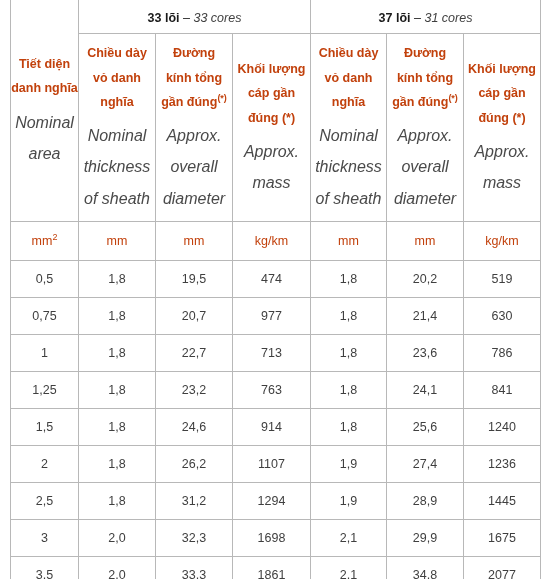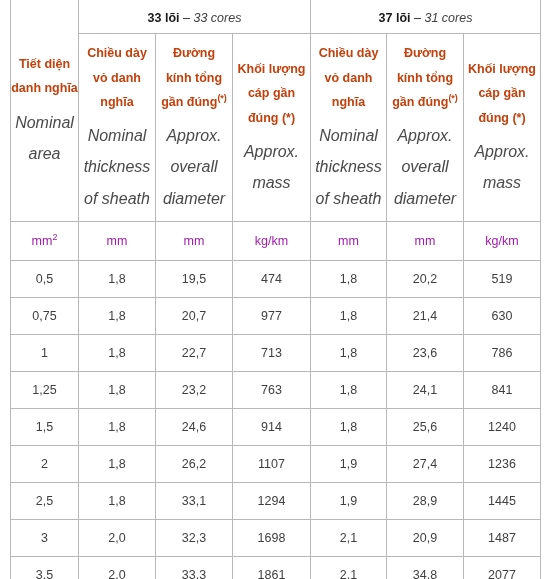--- a/index.html
+++ b/index.html
@@ -94,21 +94,21 @@
   .hd sup {
     font-size: 9px;
     vertical-align: super;
     line-height: 0;
   }
 
   
   tr.units-row > td {
     height: 38px;
     font-size: 12.5px;
-    color: #a21caf;
+    color: #c2410c;
   }
   tr.units-row sup {
     font-size: 9px;
     vertical-align: super;
     line-height: 0;
   }
 
   
   tr.data-row > td {
     height: 36px;
@@ -245,34 +245,34 @@
         <td>1,8</td>
         <td>26,2</td>
         <td>1107</td>
         <td>1,9</td>
         <td>27,4</td>
         <td>1236</td>
       </tr>
       <tr class="data-row">
         <td>2,5</td>
         <td>1,8</td>
-        <td>33,1</td>
+        <td>31,2</td>
         <td>1294</td>
         <td>1,9</td>
         <td>28,9</td>
         <td>1445</td>
       </tr>
       <tr class="data-row">
         <td>3</td>
         <td>2,0</td>
         <td>32,3</td>
         <td>1698</td>
         <td>2,1</td>
-        <td>20,9</td>
-        <td>1487</td>
+        <td>29,9</td>
+        <td>1675</td>
       </tr>
       <tr class="data-row">
         <td>3,5</td>
         <td>2,0</td>
         <td>33,3</td>
         <td>1861</td>
         <td>2,1</td>
         <td>34,8</td>
         <td>2077</td>
       </tr>

